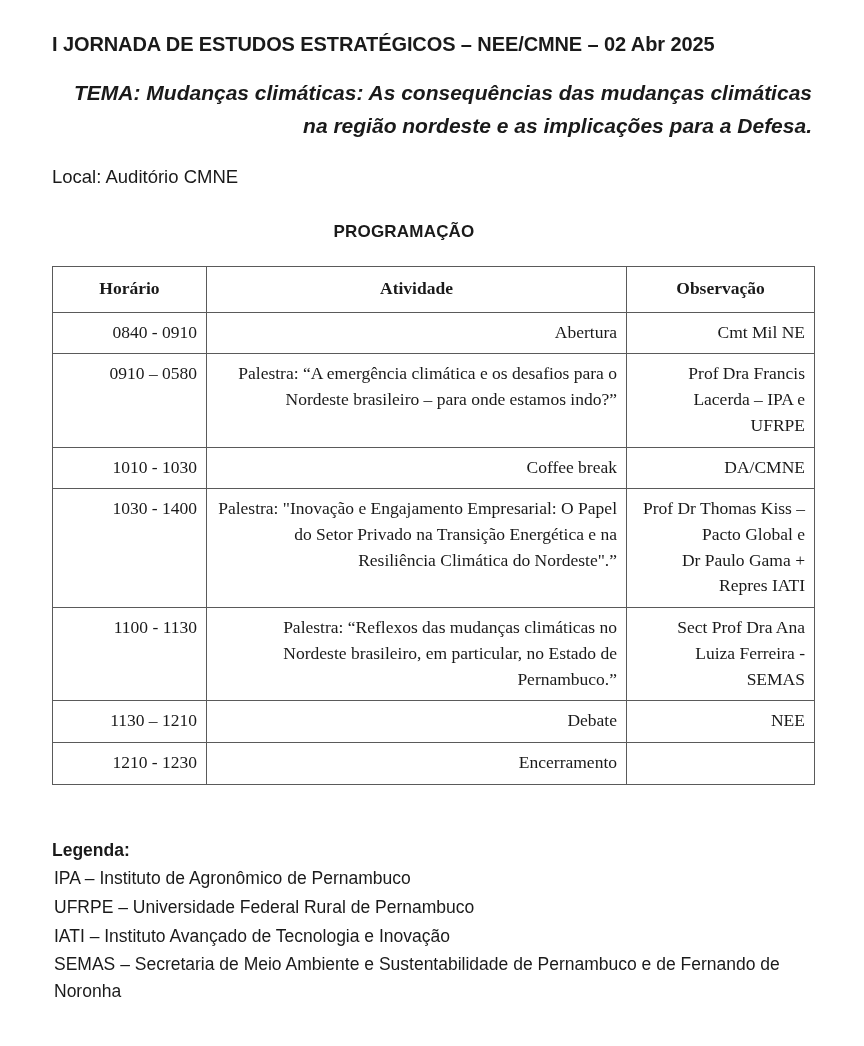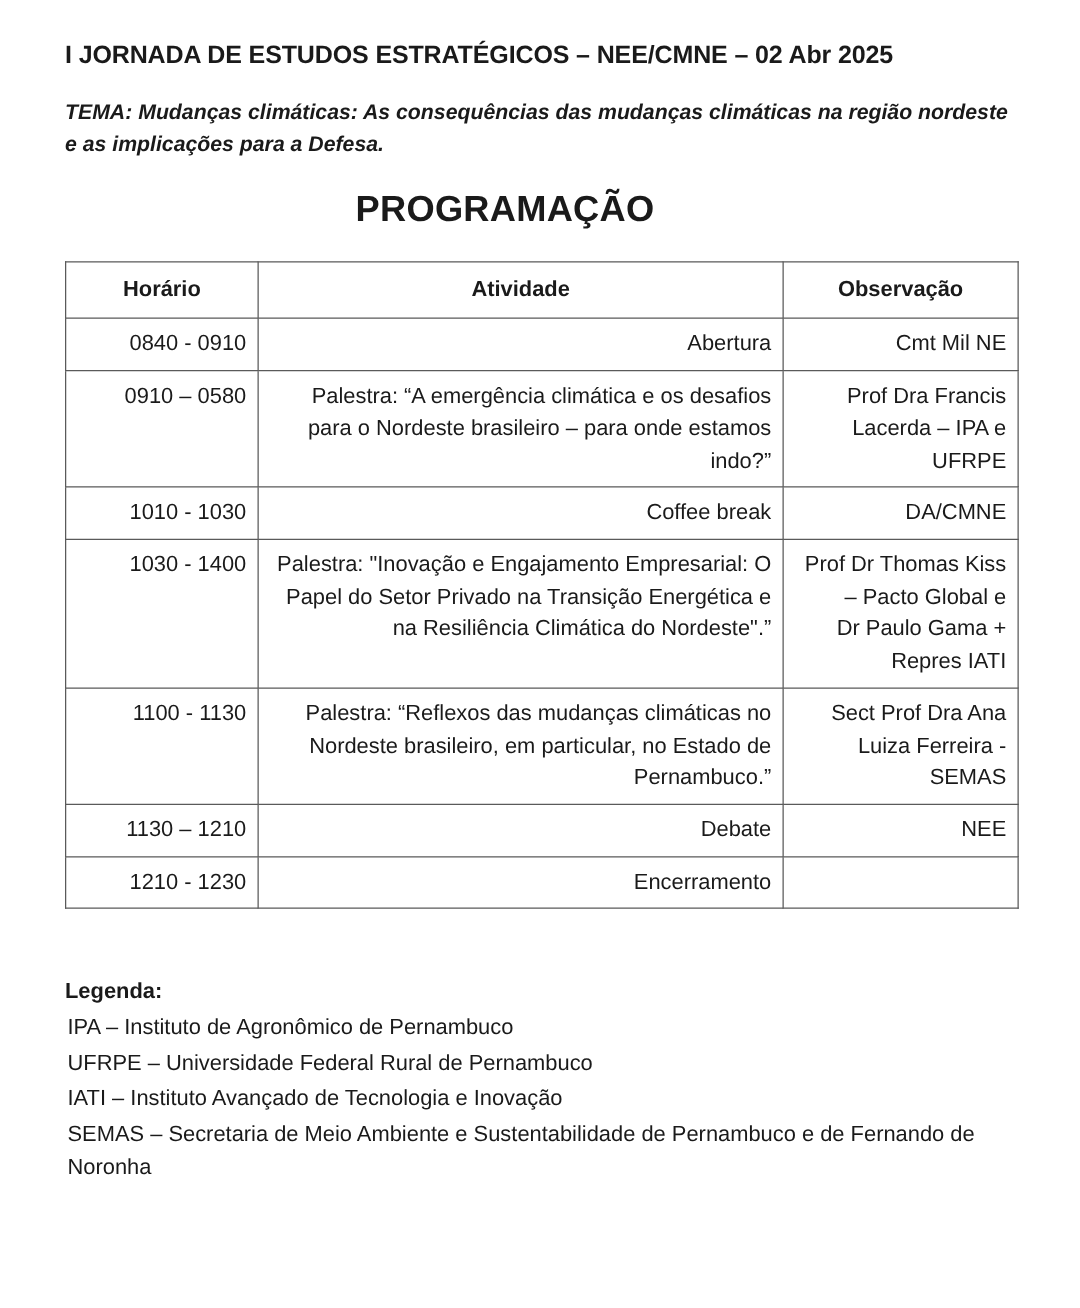--- a/index.html
+++ b/index.html
@@ -26,59 +26,61 @@
 
   
   .doc-title {
     font-size: 20px;
     font-weight: bold;
     letter-spacing: -0.1px;
     line-height: 1.25;
     margin: 4px 0 0 0;
   }
   .doc-theme {
-    font-size: 17px;
+    font-size: 21px;
     font-weight: bold;
     font-style: italic;
     line-height: 1.55;
     margin: 20px 0 0 0;
     max-width: 760px;
+    text-align: right;
   }
   .doc-local {
     font-size: 18.5px;
     font-weight: normal;
     line-height: 1.4;
     margin: 22px 0 0 0;
   }
 
   .section-title {
     text-align: center;
-    font-size: 29px;
+    font-size: 17px;
     font-weight: bold;
     letter-spacing: 0.2px;
-    margin: 22px 0 0 0;
+    margin: 32px 0 0 0;
     padding-right: 56px;
   }
 
   
   .schedule-wrap {
     margin-top: 24px;
   }
   table.schedule {
     border-collapse: collapse;
     width: 762px;
     table-layout: fixed;
   }
   table.schedule th,
   table.schedule td {
     border: 1px solid #5a5a5a;
     vertical-align: top;
     font-size: 17.5px;
     line-height: 1.47;
     padding: 7px 9px 8px 9px;
+    font-family: Liberation Serif, serif;
   }
   table.schedule th {
     font-weight: bold;
     text-align: center;
     padding-top: 9px;
     padding-bottom: 10px;
   }
   col.col-time   { width: 154px; }
   col.col-act    { width: 420px; }
   col.col-obs    { width: 188px; }
@@ -113,20 +115,21 @@
 </style>
 </head>
 <body>
 
 <div class="page">
 
   <h1 class="doc-title">I JORNADA DE ESTUDOS ESTRATÉGICOS – NEE/CMNE – 02 Abr 2025</h1>
 
   <p class="doc-theme">TEMA: Mudanças climáticas: As consequências das mudanças climáticas na região nordeste e as implicações para a Defesa.</p>
 
+  <p class="doc-local">Local: Auditório CMNE</p>
 
   <h2 class="section-title">PROGRAMAÇÃO</h2>
 
   <div class="schedule-wrap">
     <table class="schedule">
       <colgroup>
         <col class="col-time">
         <col class="col-act">
         <col class="col-obs">
       </colgroup>

